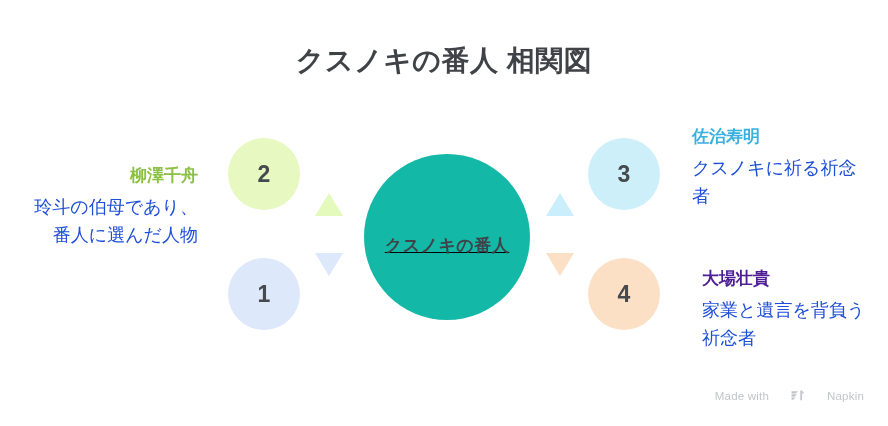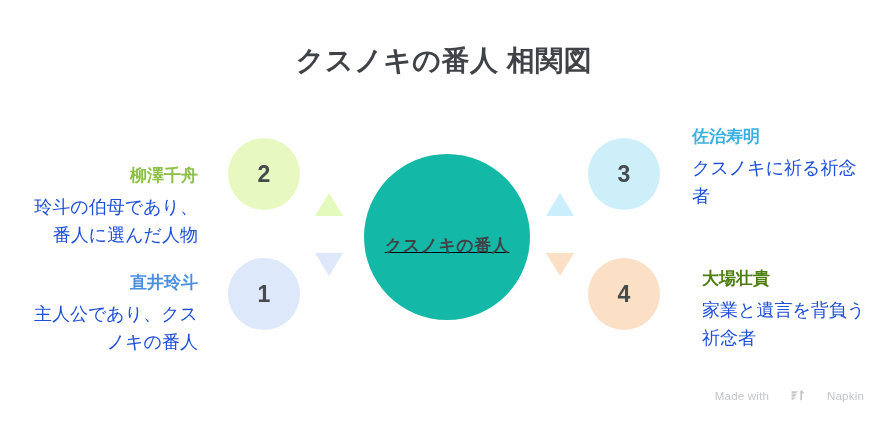--- a/index.html
+++ b/index.html
@@ -166,32 +166,28 @@
   <div class="tri up tri-2"></div>
   <div class="tri down tri-1"></div>
   <div class="tri up tri-3"></div>
   <div class="tri down tri-4"></div>
 
   <div class="person left person-2">
     <div class="name" style="color:#8cc043">柳澤千舟</div>
     <div class="desc">玲斗の伯母であり、番人に選んだ人物</div>
   </div>
 
-  <div class="person left person-1">
-    <div class="name" style="color:#4a90e2">直井玲斗</div>
-    <div class="desc">主人公であり、クスノキの番人</div>
-  </div>
 
   <div class="person right person-3">
     <div class="name" style="color:#3ab0e0">佐治寿明</div>
     <div class="desc">クスノキに祈る祈念者</div>
   </div>
 
   <div class="person right person-4">
-    <div class="name" style="color:#4d7c0f">大場壮貴</div>
+    <div class="name" style="color:#4c1d95">大場壮貴</div>
     <div class="desc">家業と遺言を背負う祈念者</div>
   </div>
 
   <div class="watermark">
     <span>Made with</span>
     <span class="napkin-logo">
       <svg width="14" height="13" viewBox="0 0 14 13" aria-hidden="true">
         <path d="M0.5 2.2 L7.2 2.2 L4.6 4.6 L0.5 4.6 Z" fill="#c3c5c8"></path>
         <path d="M0.5 5.3 L6.0 5.3 L3.4 7.7 L0.5 7.7 Z" fill="#c3c5c8"></path>
         <path d="M0.5 8.4 L4.8 8.4 L2.2 10.8 L0.5 10.8 Z" fill="#c3c5c8"></path>

